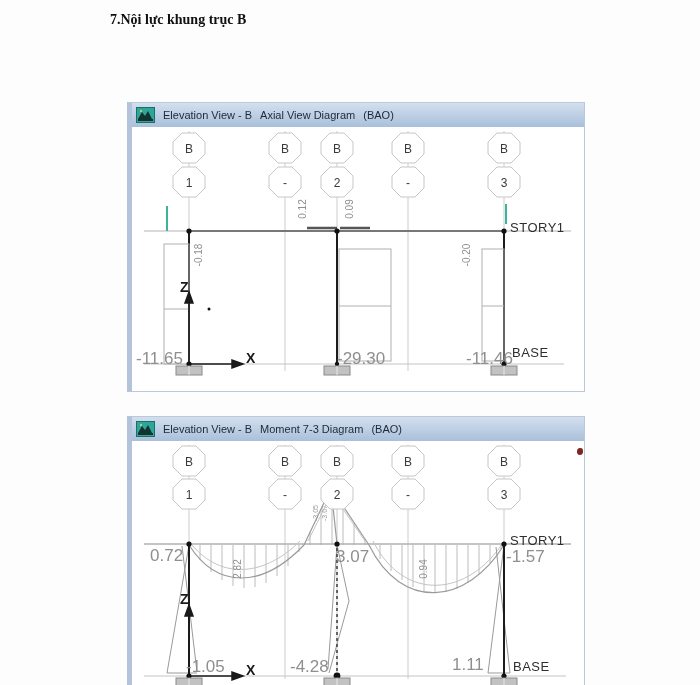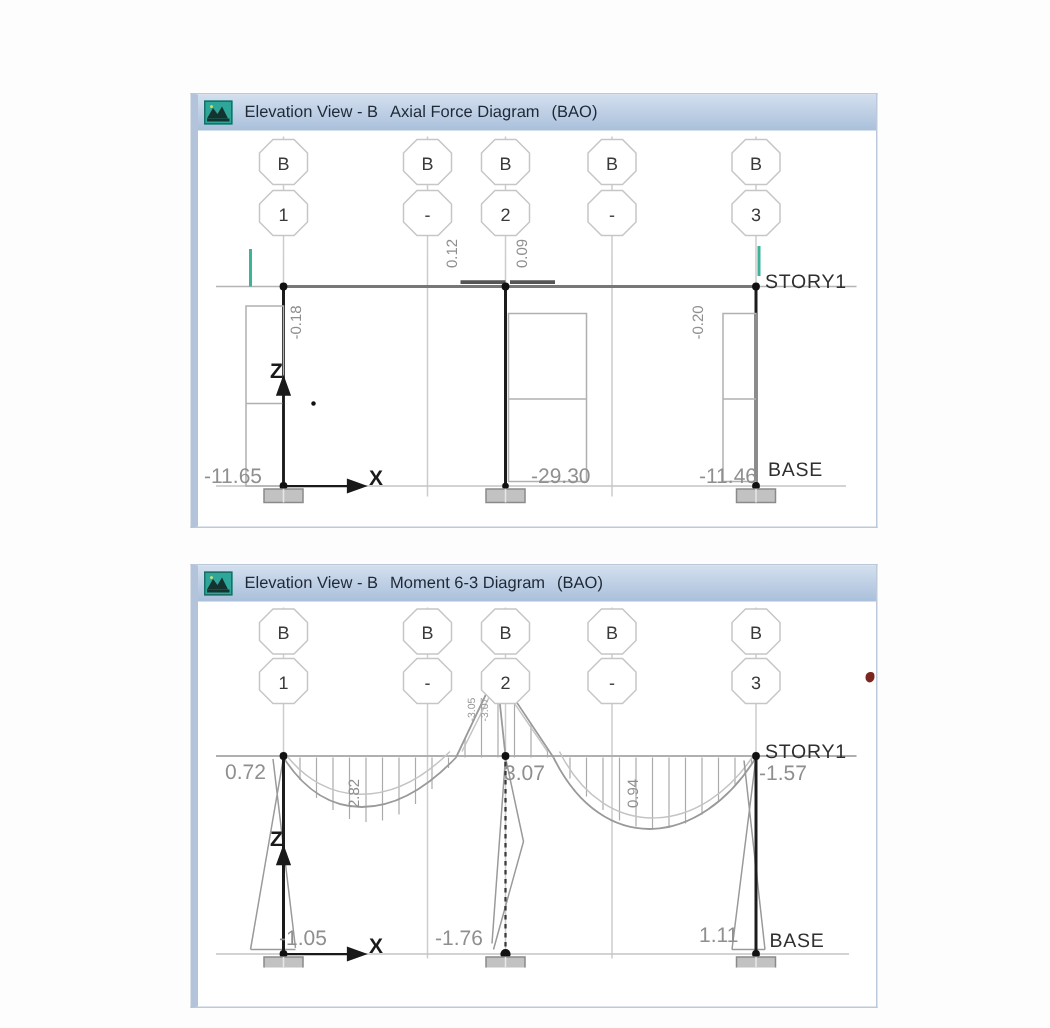--- a/index.html
+++ b/index.html
@@ -1,50 +1,51 @@
 <!DOCTYPE html>
 <html><head>
 <meta charset="utf-8">
 <style>
   html,body{margin:0;padding:0;background:#ffffff;}
   .page{position:relative;width:700px;height:685px;background:#fdfdfd;font-family:"Liberation Sans",sans-serif;overflow:hidden;}
   .heading{position:absolute;left:110px;top:12px;font-family:"Liberation Serif",serif;font-weight:bold;font-size:14px;color:#101010;}
-  .win{position:absolute;background:#ffffff;border:1px solid #bcc9da;border-left:5px solid #b3c4da;box-sizing:border-box;}
+  .win{position:absolute;background:#ffffff;border:1px solid #bcc9da;border-left:5px solid #b3c4da;box-sizing:border-box;margin-top:40px;}
   .titlebar{position:absolute;left:0;top:0;right:0;height:24px;background:linear-gradient(180deg,#d3dfee 0%,#bccee4 55%,#a9bfda 100%);display:flex;align-items:center;gap:8px;padding-left:4px;box-sizing:border-box;}
   .titlebar .ttext{font-size:11px;color:#1e2836;white-space:pre;}
   .tb-icon{width:17px;height:14px;background:#2fa69a;border:1px solid #1c6f66;position:relative;overflow:hidden;flex:0 0 auto;}
   .tb-icon svg{position:absolute;left:0;top:0;}
   .canvas{position:absolute;left:0;top:24px;}
-  .lbl{position:absolute;color:#8f8f8f;font-size:14px;white-space:nowrap;}
+  .lbl{position:absolute;color:#8f8f8f;font-size:17px;white-space:nowrap;}
   .lbl.dark{color:#2f2f2f;font-size:13px;letter-spacing:0.5px;}
   .lbl.axis{color:#1a1a1a;font-size:14px;font-weight:bold;}
   .rot{position:absolute;color:#8f8f8f;font-size:10px;white-space:nowrap;transform:translate(-50%,-50%) rotate(-90deg);transform-origin:center;}
   .rot.tiny{font-size:7px;color:#9a9a9a;}
   .bubble{position:absolute;width:34px;height:32px;}
   .bubble svg{display:block;}
   .bubble text{font-size:12px;fill:#3a3a3a;font-family:"Liberation Sans",sans-serif;}
   .red-mark{position:absolute;left:577px;top:448px;width:6px;height:7px;background:#7c2620;border-radius:50% 40% 55% 45%;}
 </style>
 </head>
 <body>
 
 <div class="page">
 
+  <div class="heading">7.Nội lực khung trục B</div>
 
   <div class="win" style="left:127px;top:62px;width:458px;height:290px;">
     <div class="titlebar">
       <span class="tb-icon">
         <svg width="17" height="14">
             <polygon points="1,11 5,4 8,8 11,3 15,11" fill="#14332e"></polygon>
             <rect x="1" y="11" width="15" height="2" fill="#14332e"></rect>
             <circle cx="4" cy="3" r="1" fill="#cde06a"></circle>
           </svg>
       </span>
       <span class="ttext">Elevation View - B</span>
-      <span class="ttext">Axial Force Diagram</span>
+      <span class="ttext">Axial View Diagram</span>
       <span class="ttext">(BAO)</span>
     </div>
 
     <svg class="canvas" width="452" height="262" viewBox="0 24 452 262">
 
       <path d="M57,28V268 M153,28V268 M205,28V268 M276,28V268 M372,28V268" stroke="#cccccc" stroke-width="1" fill="none"></path>
 
       <path d="M12,128H439" stroke="#b4b4b4" stroke-width="1"></path>
       <path d="M12,261H432" stroke="#c4c4c4" stroke-width="1"></path>
 
@@ -148,39 +149,39 @@
           <polygon points="10,1 24,1 33,10 33,22 24,31 10,31 1,22 1,10" fill="#ffffff" stroke="#c6c6c6"></polygon>
           <text x="17" y="21" text-anchor="middle">3</text>
         </svg>
       </div>
 
     <div class="rot" style="left:170px;top:106px">0.12</div>
     <div class="rot" style="left:217px;top:106px">0.09</div>
     <div class="rot" style="left:66px;top:152px">-0.18</div>
     <div class="rot" style="left:334px;top:152px">-0.20</div>
     <div class="lbl" style="left:4px;top:246px">-11.65</div>
-    <div class="lbl" style="left:222px;top:246px">-29.30</div>
+    <div class="lbl" style="left:205px;top:246px">-29.30</div>
     <div class="lbl" style="left:334px;top:246px">-11.46</div>
     <div class="lbl dark" style="left:378px;top:117px">STORY1</div>
     <div class="lbl dark" style="left:380px;top:242px">BASE</div>
     <div class="lbl axis" style="left:48px;top:176px">Z</div>
     <div class="lbl axis" style="left:114px;top:247px">X</div>
   </div>
 
   <div class="win" style="left:127px;top:376px;width:458px;height:296px;">
     <div class="titlebar">
       <span class="tb-icon">
         <svg width="17" height="14">
             <polygon points="1,11 5,4 8,8 11,3 15,11" fill="#14332e"></polygon>
             <rect x="1" y="11" width="15" height="2" fill="#14332e"></rect>
             <circle cx="4" cy="3" r="1" fill="#cde06a"></circle>
           </svg>
       </span>
       <span class="ttext">Elevation View - B</span>
-      <span class="ttext">Moment 6-3 Diagram</span>
+      <span class="ttext">Moment 7-3 Diagram</span>
       <span class="ttext">(BAO)</span>
     </div>
 
     <svg class="canvas" width="452" height="268" viewBox="24 48 452 268" style="top:0;">
       <g transform="translate(24,48)">
 
       <path d="M57,28V262 M153,28V262 M205,28V262 M276,28V262 M372,28V262" stroke="#cccccc" stroke-width="1" fill="none"></path>
 
       <path d="M12,127H439" stroke="#b0b0b0" stroke-width="1.4"></path>
       <path d="M12,259H434" stroke="#c4c4c4" stroke-width="1"></path>
@@ -295,22 +296,22 @@
       </div>
 
     <div class="lbl" style="left:18px;top:129px">0.72</div>
     <div class="lbl" style="left:204px;top:130px">3.07</div>
     <div class="lbl" style="left:374px;top:130px">-1.57</div>
     <div class="rot" style="left:105px;top:152px">2.82</div>
     <div class="rot" style="left:291px;top:152px">0.94</div>
     <div class="rot tiny" style="left:183px;top:96px">-3.05</div>
     <div class="rot tiny" style="left:192px;top:96px">-3.07</div>
     <div class="lbl" style="left:54px;top:240px">-1.05</div>
-    <div class="lbl" style="left:158px;top:240px">-1.76</div>
-    <div class="lbl" style="left:334px;top:238px">1.11</div>
+    <div class="lbl" style="left:158px;top:240px">-4.28</div>
+    <div class="lbl" style="left:320px;top:238px">1.11</div>
     <div class="lbl dark" style="left:378px;top:116px">STORY1</div>
     <div class="lbl dark" style="left:381px;top:242px">BASE</div>
     <div class="lbl axis" style="left:48px;top:174px">Z</div>
     <div class="lbl axis" style="left:114px;top:245px">X</div>
   </div>
 
   <div class="red-mark"></div>
 
 </div>
 

